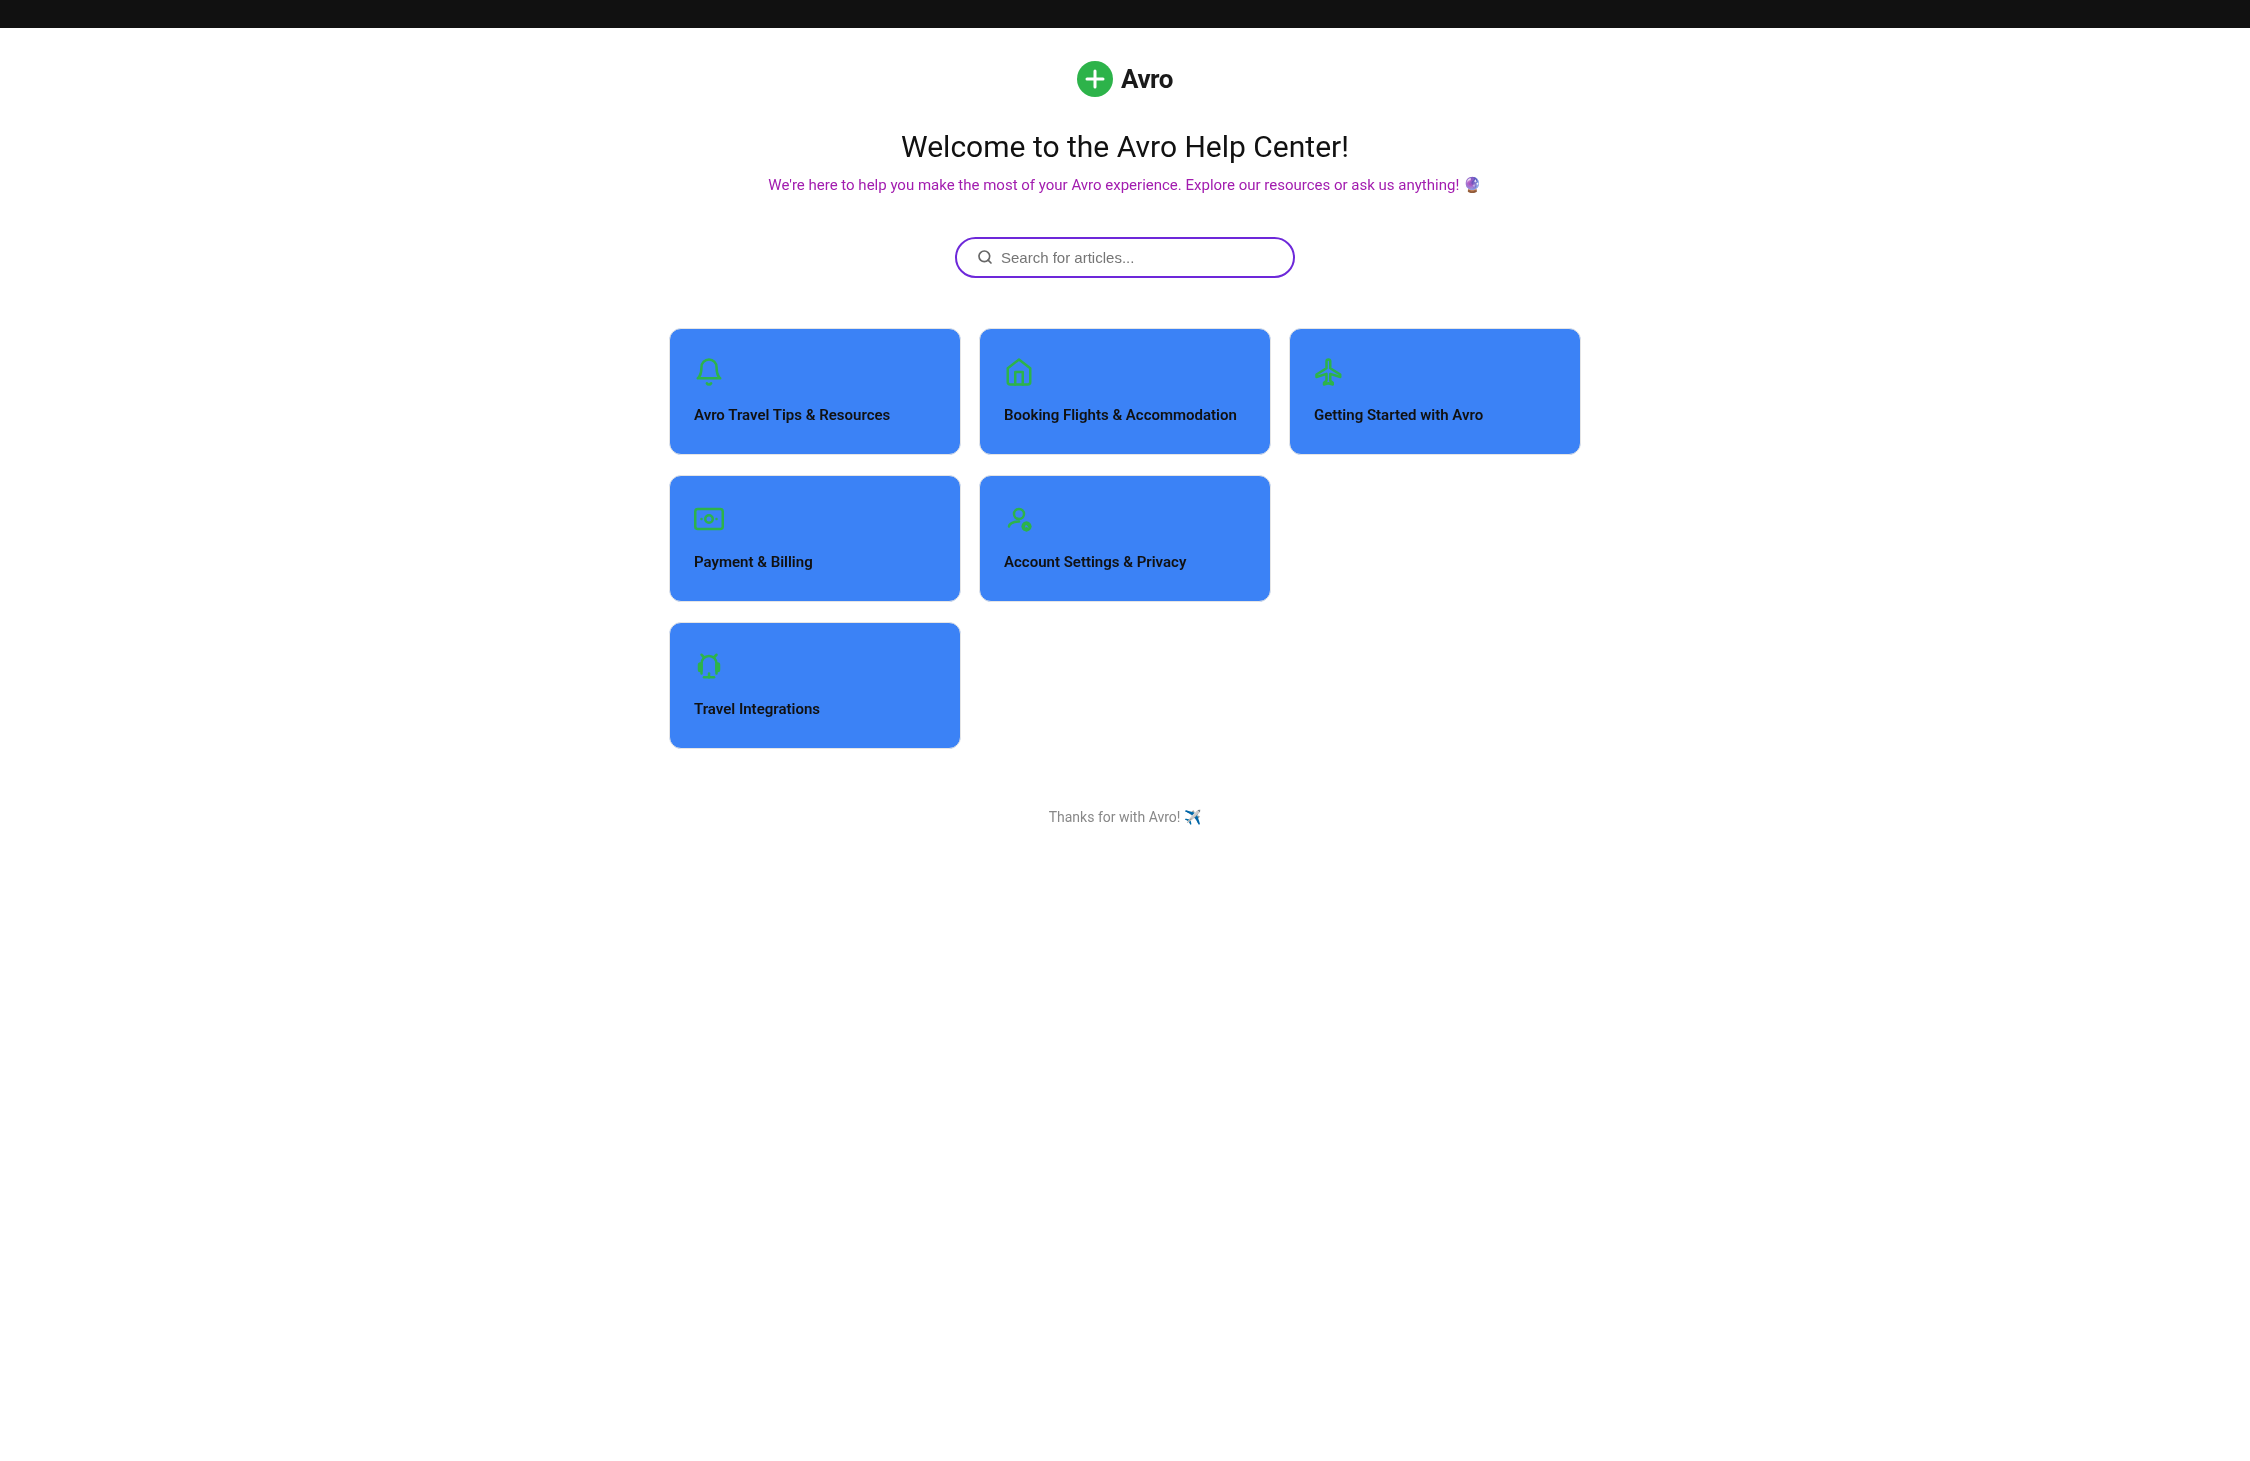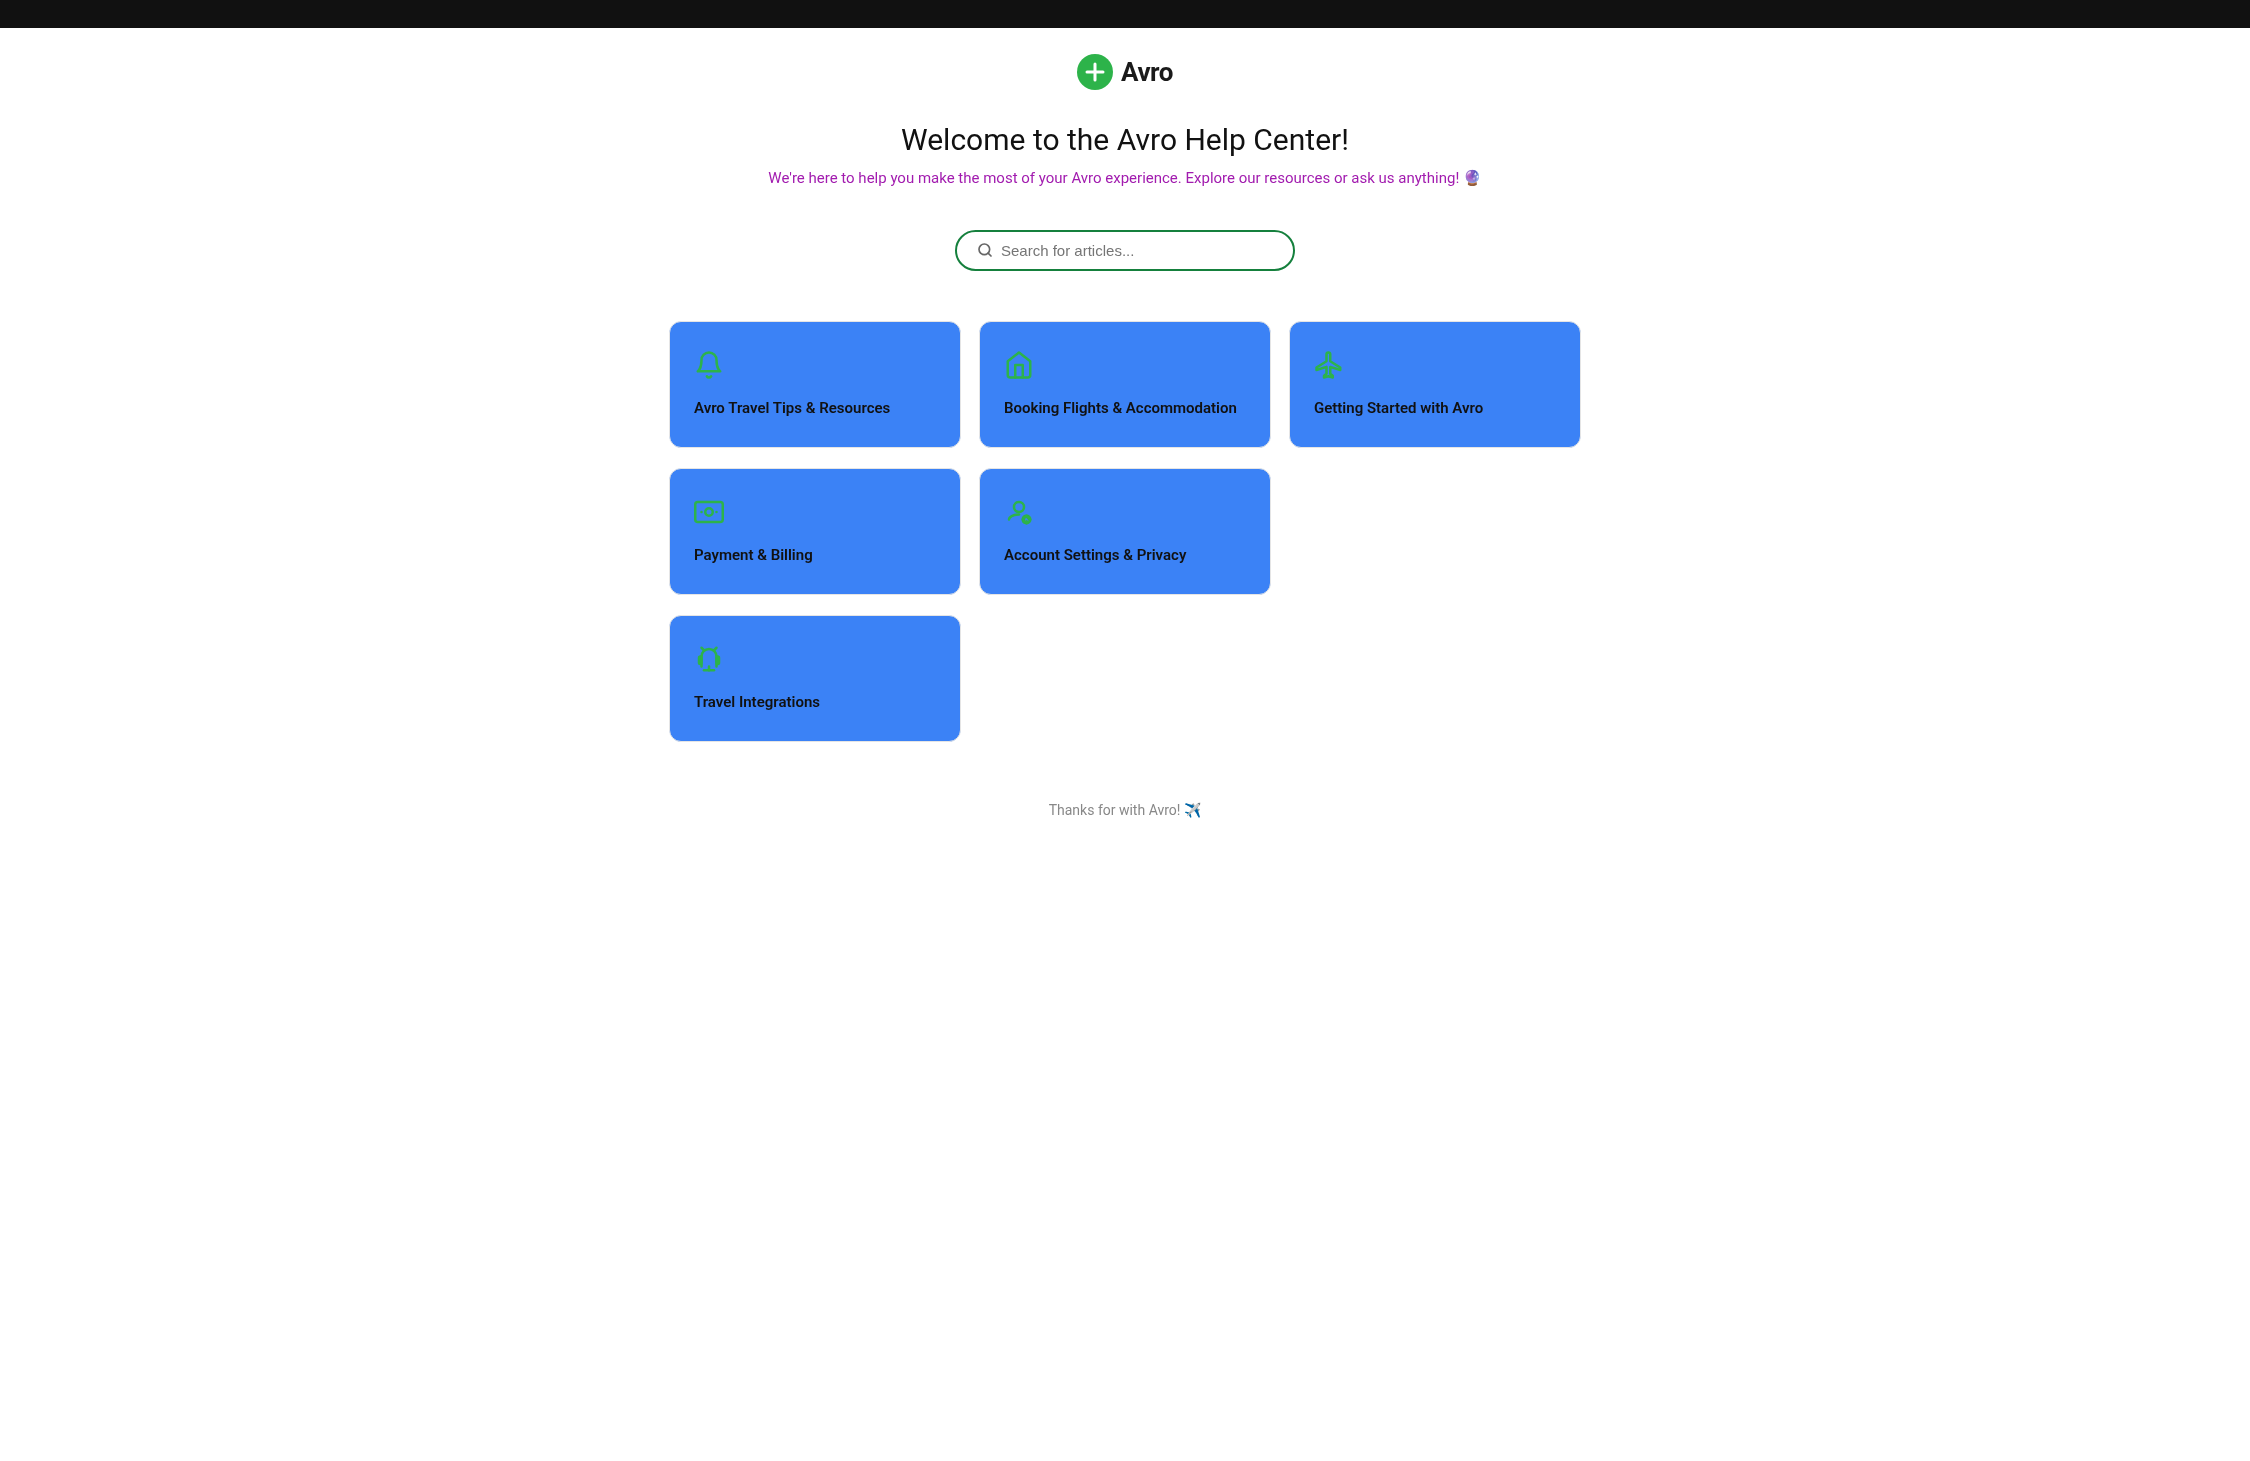--- a/index.html
+++ b/index.html
@@ -16,21 +16,21 @@
     }
 
     .top-bar {
       background: #111111;
       height: 28px;
       width: 100%;
     }
 
     .page-wrapper {
       max-width: 960px;
-      margin: 5px auto;
+      margin: 12px auto;
       padding: 21px 24px 60px;
     }
 
     
     .logo-area {
       display: flex;
       align-items: center;
       justify-content: center;
       gap: 8px;
       margin-bottom: 32px;
@@ -71,21 +71,21 @@
     .search-container {
       display: flex;
       justify-content: center;
       margin-bottom: 50px;
     }
 
     .search-box {
       display: flex;
       align-items: center;
       gap: 8px;
-      border: 2px solid #15803d;
+      border: 2px solid #6d28d9;
       border-radius: 50px;
       padding: 10px 20px;
       width: 340px;
       background: #fff;
     }
 
     .search-box svg {
       flex-shrink: 0;
       color: #555;
     }

